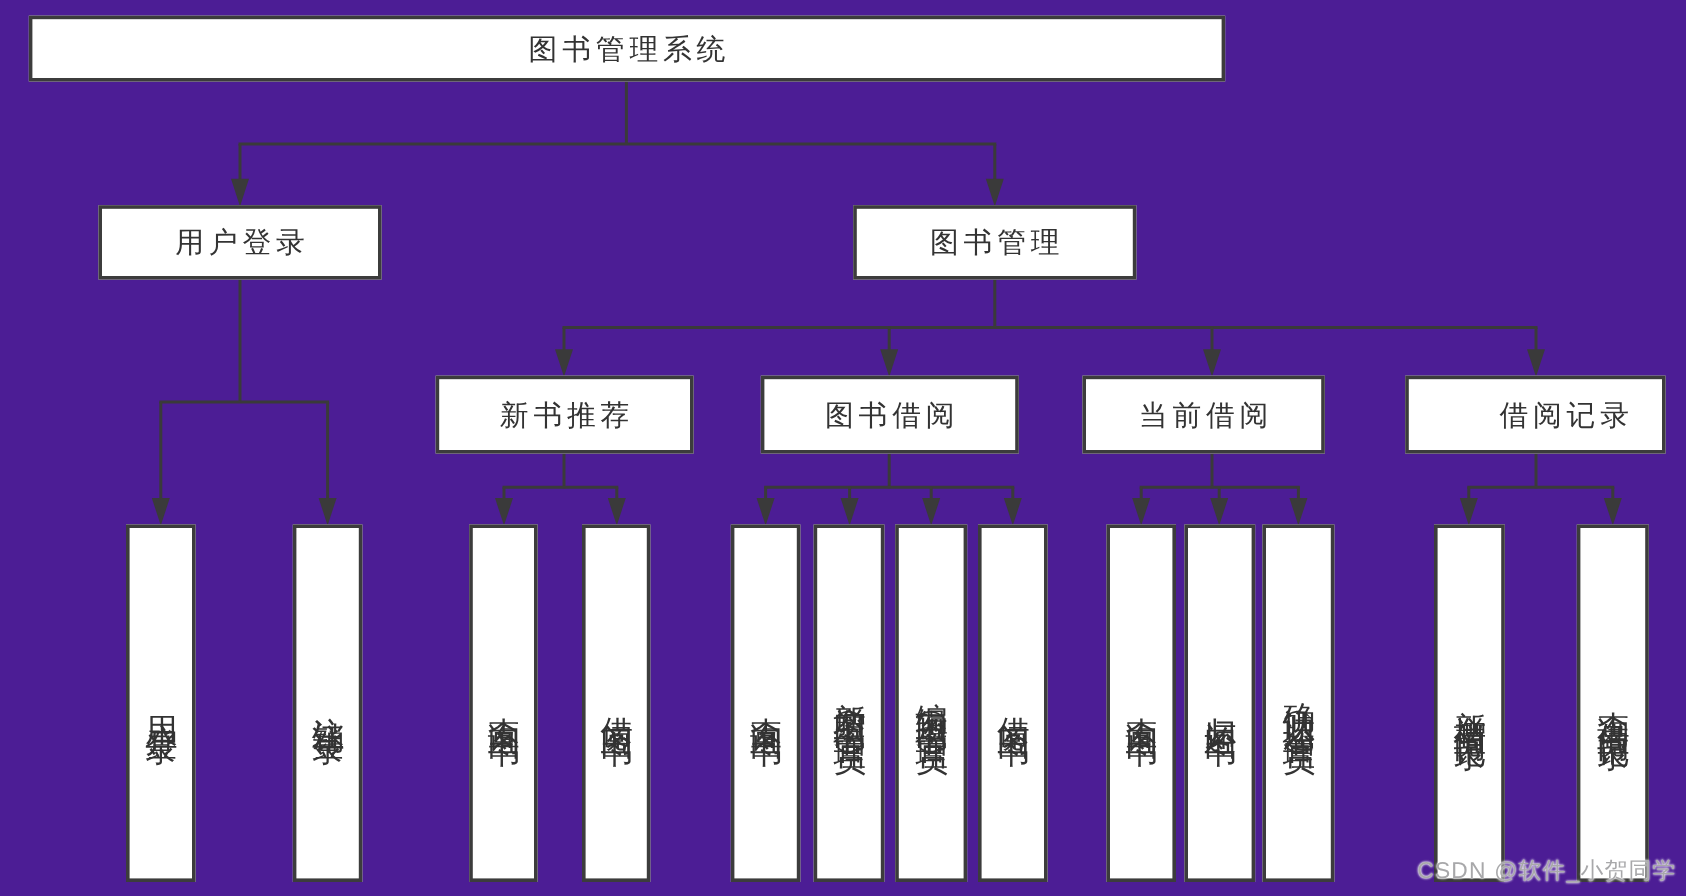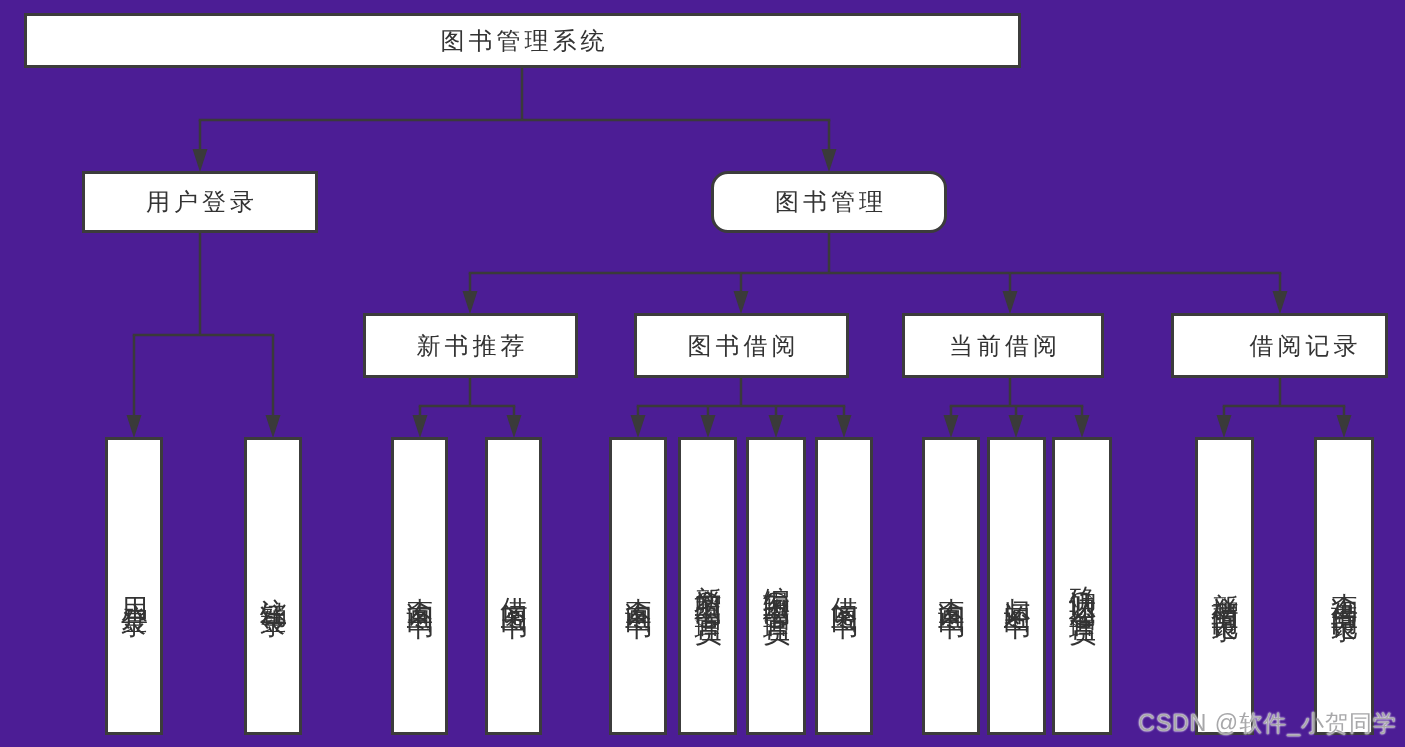--- a/index.html
+++ b/index.html
@@ -35,21 +35,21 @@
     font-size: 27px;
     letter-spacing: 5px;
     writing-mode: vertical-rl;
     text-orientation: mixed;
     line-height: 1;
   }
   #watermark {
     position: absolute;
     right: 8px;
     bottom: 8px;
-    font-size: 23px;
+    font-size: 19px;
     letter-spacing: 1px;
     z-index: 3;
     text-shadow: 0 0 2px #ffffff, 0 0 2px #ffffff;
     white-space: nowrap;
   }
 </style>
 </head>
 <body>
 
 <div id="stage" style="background: #4c1d95;">
@@ -109,21 +109,21 @@
       <polygon points="1336.5,415 1351.5,415 1344,438" fill="#3a3a3a"></polygon>
     </svg>
 
   <div class="box" style="left: 24px; top: 13px; width: 997px; height: 55px; border-color: rgb(60, 60, 60);">
     <span class="hlabel" style="color: rgb(51, 51, 51);">图书管理系统</span>
   </div>
 
   <div class="box" style="left: 82px; top: 171px; width: 236px; height: 62px; border-color: rgb(60, 60, 60);">
     <span class="hlabel" style="color: rgb(51, 51, 51);">用户登录</span>
   </div>
-  <div class="box" style="left: 711px; top: 171px; width: 236px; height: 62px; border-color: rgb(60, 60, 60); border-radius: 17px;">
+  <div class="box" style="left: 711px; top: 171px; width: 236px; height: 62px; border-color: rgb(60, 60, 60);">
     <span class="hlabel" style="color: rgb(51, 51, 51);">图书管理</span>
   </div>
 
   <div class="box" style="left: 363px; top: 313px; width: 215px; height: 65px; border-color: rgb(60, 60, 60);">
     <span class="hlabel" style="color: rgb(51, 51, 51); text-align: center;">新书推荐</span>
   </div>
   <div class="box" style="left: 634px; top: 313px; width: 215px; height: 65px; border-color: rgb(60, 60, 60);">
     <span class="hlabel" style="color: rgb(51, 51, 51);">图书借阅</span>
   </div>
   <div class="box" style="left: 902px; top: 313px; width: 202px; height: 65px; border-color: rgb(60, 60, 60);">

